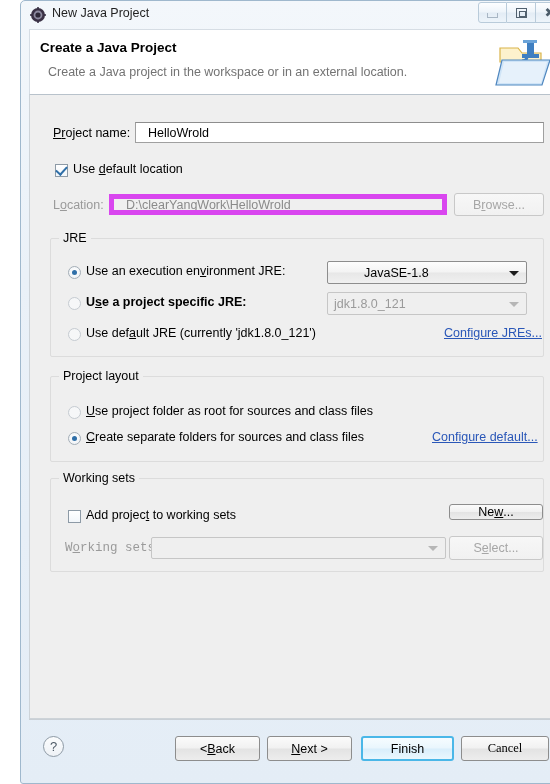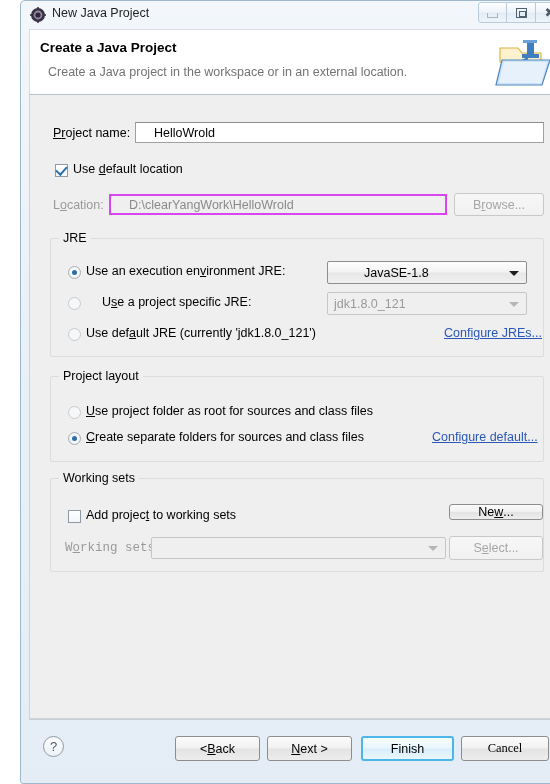--- a/index.html
+++ b/index.html
@@ -149,29 +149,29 @@
 
   
   .textfield {
     position: absolute;
     box-sizing: border-box;
     background: #ffffff;
     border: 1px solid #a0a0a0;
     border-top-color: #8d8d8d;
     font-size: 12.5px;
     color: #000000;
-    padding: 0 18px;
+    padding: 0 12px;
     display: flex;
     align-items: center;
     white-space: nowrap;
     overflow: hidden;
   }
   .textfield.dis {
     background: #efefef;
-    border: 2px solid #d946ef;
+    border: 5px solid #d946ef;
     color: #8a8a8a;
   }
 
   
   .btn {
     position: absolute;
     box-sizing: border-box;
     border: 1px solid #8d8d8d;
     border-radius: 3px;
     background: linear-gradient(180deg,#fbfbfb 0%, #f1f1f1 48%, #e3e3e3 52%, #ededed 100%);
@@ -383,21 +383,21 @@
       <span class="rb" style="left:17px; top:27px;">
         <span class="rb-dot"></span>
       </span>
       <span class="lbl" style="left:35px; top:25px;"><span>Use an execution en</span><span class="u">v</span><span>ironment JRE:</span></span>
       <div class="combo" style="left:276px; top:22px; width:200px; height:23px;padding-left:36px;">
         <span>JavaSE-1.8</span>
         <span class="combo-arrow"></span>
       </div>
 
       <span class="rb off" style="left:17px; top:58px;"></span>
-      <span class="lbl" style="left:51px; top:56px;"><span>U</span><span class="u">s</span><span>e a project specific JRE:</span></span>
+      <span class="lbl" style="left:35px; top:56px;font-weight:bold;"><span>U</span><span class="u">s</span><span>e a project specific JRE:</span></span>
       <div class="combo dis" style="left:276px; top:53px; width:200px; height:23px;">
         <span>jdk1.8.0_121</span>
         <span class="combo-arrow"></span>
       </div>
 
       <span class="rb off" style="left:17px; top:89px;"></span>
       <span class="lbl" style="left:35px; top:87px;"><span>Use def</span><span class="u">a</span><span>ult JRE (currently 'jdk1.8.0_121')</span></span>
       <span class="link" style="left:393px; top:87px;text-decoration:underline;">Configure JREs...</span>
     </div>
 

